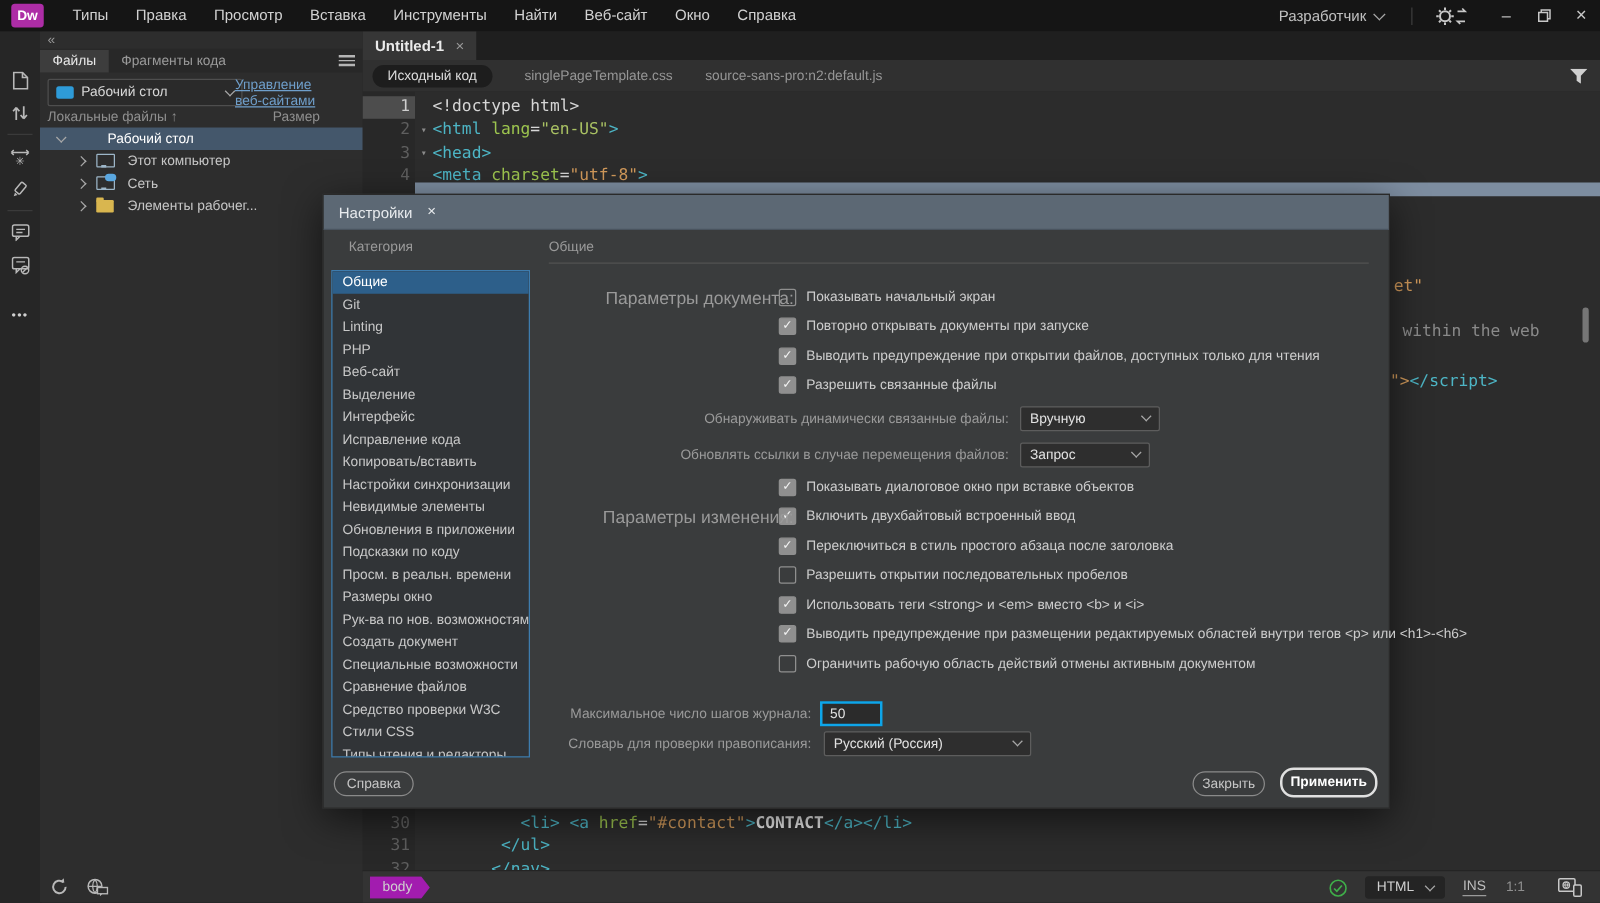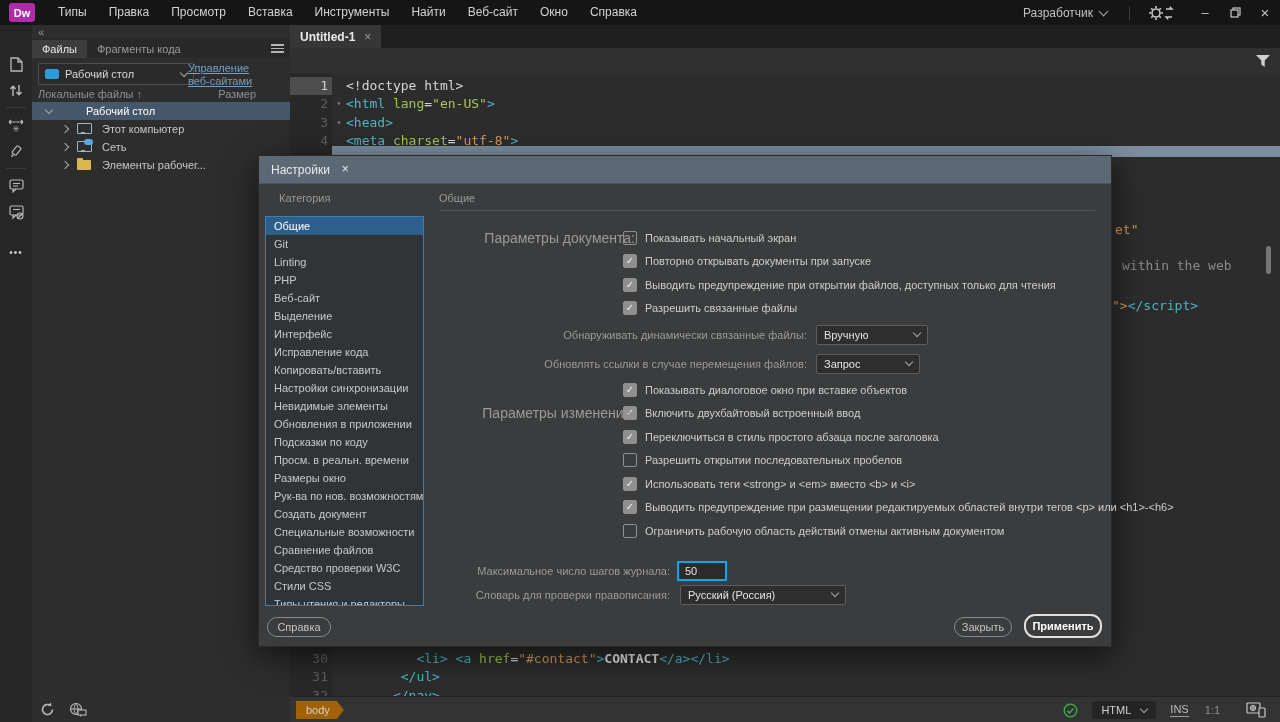--- a/index.html
+++ b/index.html
@@ -72,21 +72,21 @@
   .lnum{width:38px;padding-right:4px;text-align:right;color:#5f5f5f;flex:none}
   .lnum.on{background:#4d4d4d;color:#cfcfcf}
   .fold{width:14px;text-align:center;color:#8a8a8a;font-size:8px;flex:none}
   .c-plain{color:#d6d6d6}.c-plainb{color:#eaeaea;font-weight:bold}
   .c-tag{color:#4db5c5}.c-attr{color:#9dc54f}.c-str{color:#d29a5b}.c-strg{color:#a9c163}.c-com{color:#8a8a8a}
   #sel-band{left:332px;top:146px;width:948px;height:11px;background:#7d8da0;z-index:3}
   .frag{position:absolute;z-index:3;font-family:"DejaVu Sans Mono",monospace;font-size:13px;white-space:pre}
   #code-scroll{left:1266px;top:246px;width:5px;height:28px;background:#8a8a8a;border-radius:3px;z-index:3;opacity:.8}
   
   #statusbar{left:290px;top:696px;width:990px;height:26px;background:#333;display:flex;align-items:center;z-index:6;border-top:1px solid #242424}
-  #tag-body{background:#a16207;color:#cfcfcf;font-size:11px;padding:3px 14px 3px 10px;margin-left:6px;
+  #tag-body{background:#a21caf;color:#cfcfcf;font-size:11px;padding:3px 14px 3px 10px;margin-left:6px;
     clip-path:polygon(0 0,calc(100% - 7px) 0,100% 50%,calc(100% - 7px) 100%,0 100%)}
   #sb-right{margin-left:auto;display:flex;align-items:center}
   #html-dd{background:#242424;border-radius:3px;height:18px;display:flex;align-items:center;gap:10px;
     padding:0 9px;font-size:11px;color:#d0d0d0;margin:0 14px}
   #ins{font-size:11px;color:#bdbdbd;border-bottom:1px solid #9a9a9a;padding-bottom:1px}
   #pos{font-size:11px;color:#8f8f8f;margin:0 26px 0 16px}
   #dev-ic{margin-right:14px}
   
   #dialog{left:258px;top:155px;width:852px;height:490px;background:#3a3c3d;z-index:20;
     box-shadow:0 8px 30px rgba(0,0,0,.6);border:1px solid #2a2a2a}
@@ -107,21 +107,21 @@
   .group-label{position:absolute;left:136px;width:240px;text-align:right;font-size:14px;color:#9a9a9a}
   .cb{width:12px;height:12px;border:1px solid #8f8f8f;border-radius:2px;flex:none;display:flex;
     align-items:center;justify-content:center}
   .cb.on{background:#8f8f8f}
   .cbmark{color:#f4f4f4;font-size:10px;line-height:10px}
   .cb-label{font-size:11px;color:#cdcdcd;margin-left:8px;white-space:nowrap}
   .sel-label{display:inline-block;width:548px;text-align:right;font-size:11px;color:#9a9a9a;flex:none}
   .select-box{height:18px;background:#2e2e2e;border:1px solid #5d5d5d;border-radius:2px;margin-left:9px;
     display:flex;align-items:center;padding:0 7px;font-size:11px;color:#e2e2e2}
   .select-box .chev{margin-left:auto}
-  .tail-row{position:relative;height:24px;display:flex;align-items:center;padding-left:104px}
+  .tail-row{position:relative;height:24px;display:flex;align-items:center;padding-left:83px}
   .tail-row.first{margin-top:16px}
   .tail-label{display:inline-block;width:307px;text-align:right;font-size:11px;color:#9a9a9a;flex:none}
   #journal-input{width:40px;height:16px;background:#2b2b2b;border:2px solid #0ea5e9;margin-left:7px;
     font-size:11px;color:#e2e2e2;padding-left:6px;line-height:16px}
   #spell-box{width:150px;margin-left:10px}
   .dlg-btn{position:absolute;height:18px;border:1px solid #8a8a8a;border-radius:11px;color:#c5c5c5;
     font-size:11px;display:flex;align-items:center;justify-content:center;background:transparent}
   #btn-help{left:8px;bottom:9px;width:62px}
   #btn-close{right:99px;bottom:9px;width:56px}
   #btn-apply{right:9px;bottom:8px;width:74px;height:20px;border:2px solid #e0e0e0;color:#fff;font-weight:bold}
@@ -298,20 +298,25 @@
   </div>
 </div>
 
 <div class="abs" id="tabbar">
   <div id="doc-tab">
     <span class="t">Untitled-1</span>
     <span class="x">×</span>
   </div>
 </div>
 <div class="abs" id="relbar">
+  <div id="rel-files" style="display:flex;align-items:center">
+      <span id="rel-pill">Исходный код</span>
+      <span class="rel-item" id="">singlePageTemplate.css</span>
+      <span class="rel-item" id="">source-sans-pro:n2:default.js</span>
+    </div>
   <span id="filter-ic">
     <svg width="14" height="12" viewBox="0 0 14 12">
         <path d="M0 0 h14 l-5.3 5.5 v6.5 l-3.4 -2.5 v-4 z" fill="#cfcfcf"></path>
       </svg>
   </span>
 </div>
 <div class="abs" id="code-bg"></div>
 <div class="abs" id="gutter"></div>
 <div class="abs codeblock" id="code-top">
     <div class="code-line active"><span class="lnum on">1</span><span class="fold"> </span><span class="c-plain">&lt;!doctype html&gt;</span></div>

